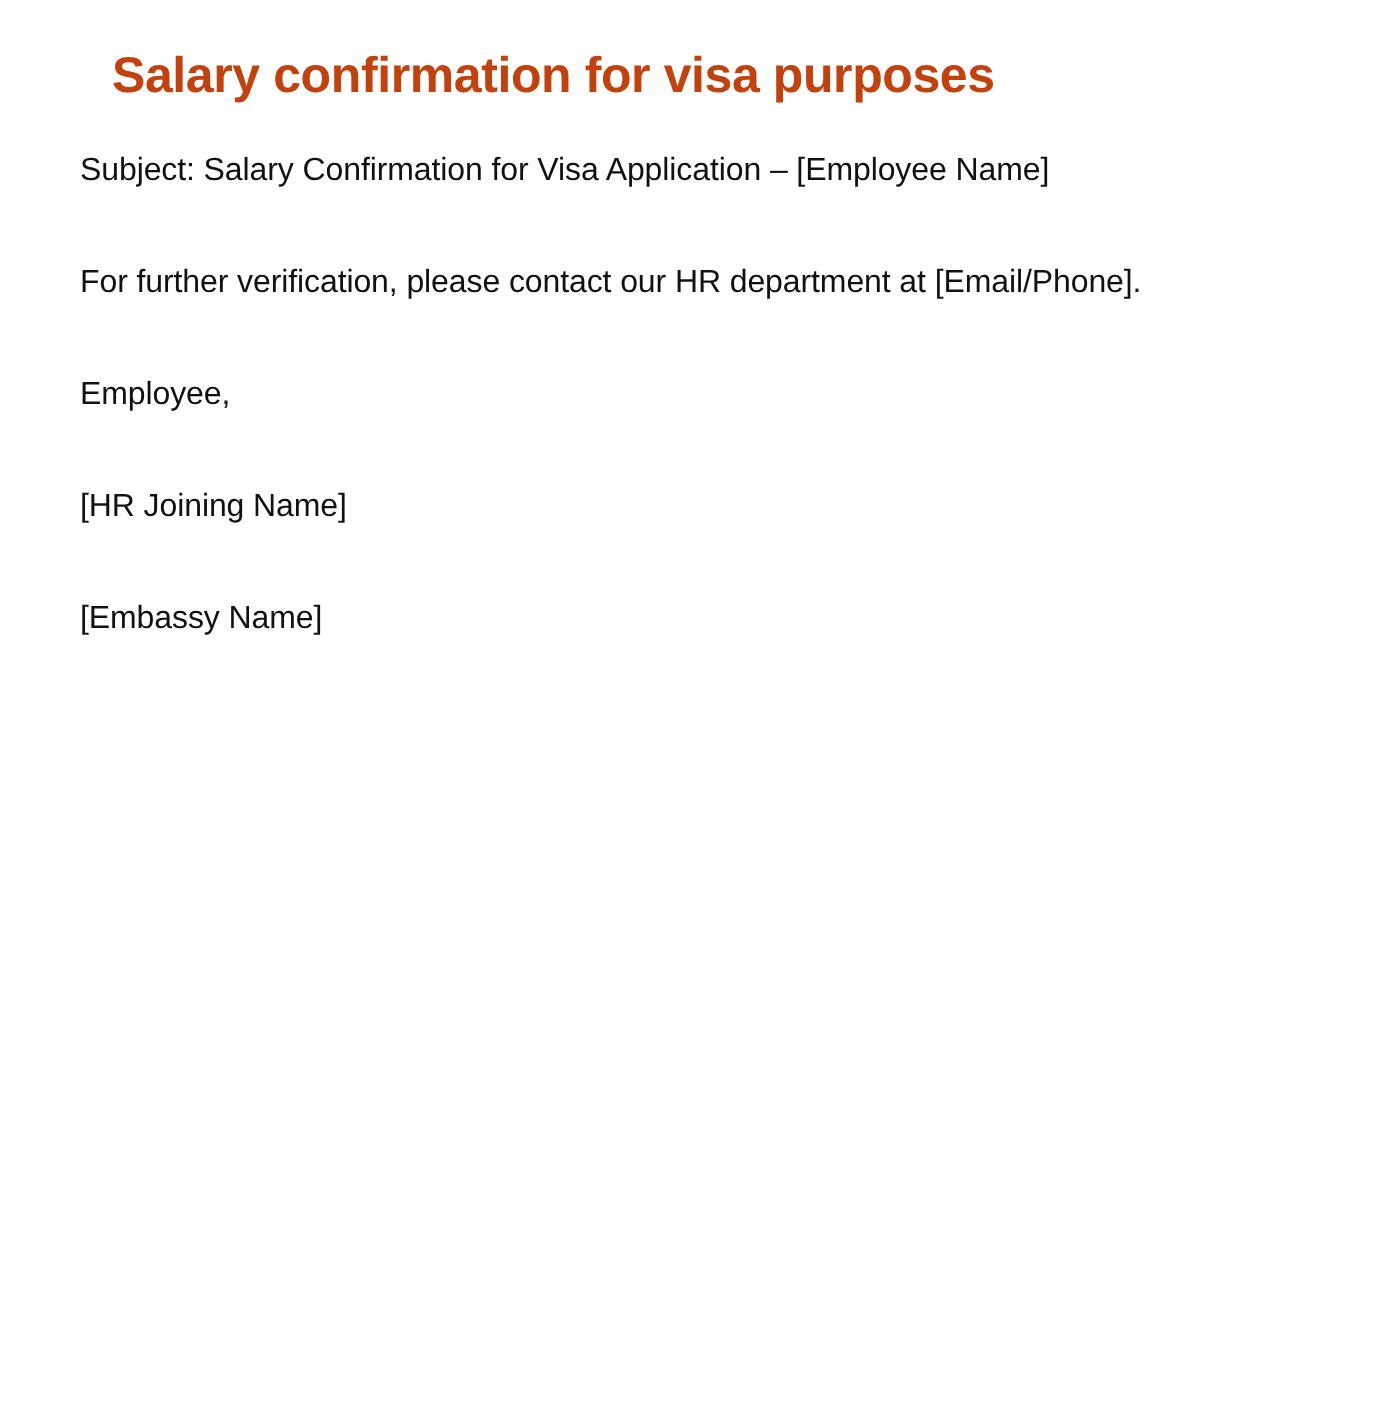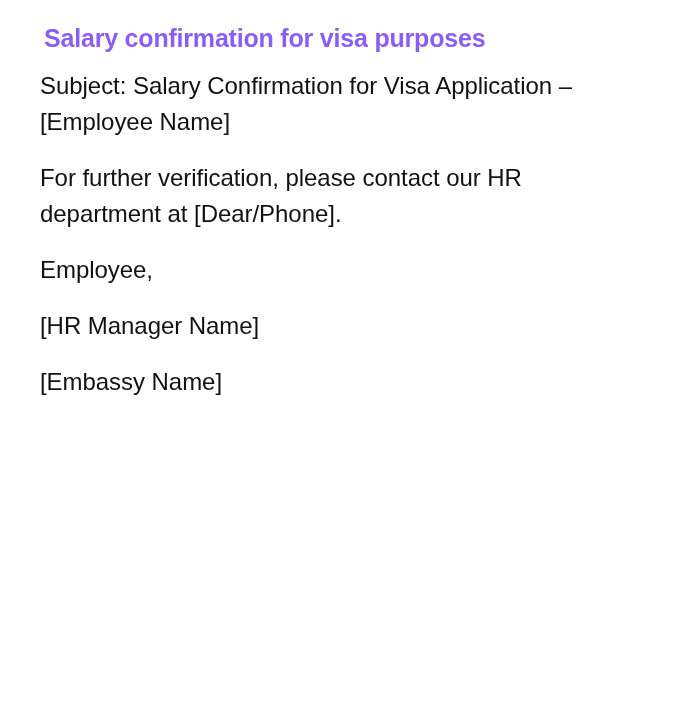--- a/index.html
+++ b/index.html
@@ -15,33 +15,33 @@
     -webkit-font-smoothing: antialiased;
   }
   .letter-doc {
     box-sizing: border-box;
     width: 700px;
     height: 711px;
     padding: 22px 58px 0 40px;
     background: #ffffff;
   }
   .doc-title {
-    margin: 0 0 14px 4px;
+    margin: 0 0 14px 16px;
     padding: 0;
     font-size: 25px;
     line-height: 32px;
     font-weight: 700;
     letter-spacing: -0.2px;
-    color: #8b5cf6;
+    color: #c2410c;
     font-family: "Liberation Sans", "DejaVu Sans", sans-serif;
   }
   .doc-para {
     margin: 0 0 20px 0;
     padding: 0;
-    font-size: 24px;
+    font-size: 16px;
     line-height: 36px;
     font-weight: 400;
     color: #111111;
     letter-spacing: -0.05px;
     max-width: 600px;
   }
   .doc-para:last-child {
     margin-bottom: 0;
   }
 </style>
@@ -50,21 +50,21 @@
 
 <div class="letter-doc">
 
   <h1 class="doc-title">Salary confirmation for visa purposes</h1>
 
   <p class="doc-para">Subject: Salary Confirmation for Visa Application – [Employee Name]</p>
 
 
 
 
-  <p class="doc-para">For further verification, please contact our HR department at [Dear/Phone].</p>
+  <p class="doc-para">For further verification, please contact our HR department at [Email/Phone].</p>
 
   <p class="doc-para">Employee,</p>
 
-  <p class="doc-para">[HR Manager Name]</p>
+  <p class="doc-para">[HR Joining Name]</p>
 
   <p class="doc-para">[Embassy Name]</p>
 
 </div>
 
 </body></html>

